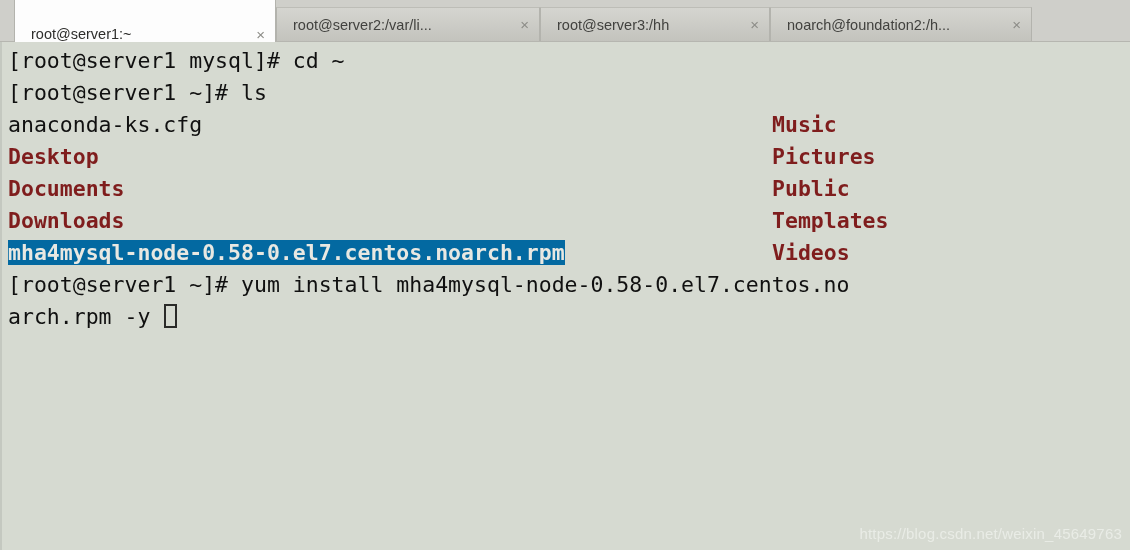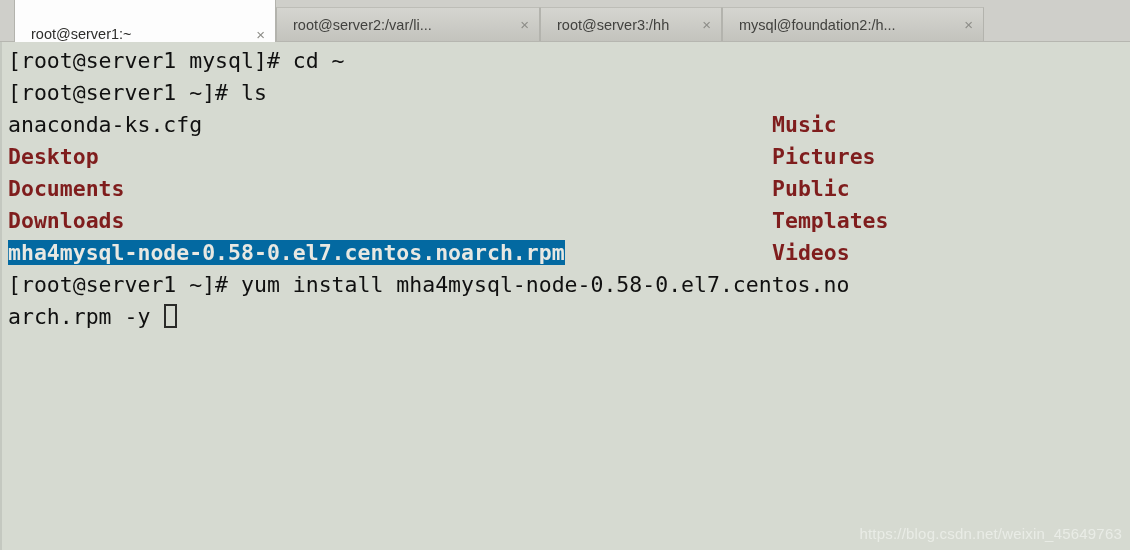--- a/index.html
+++ b/index.html
@@ -89,21 +89,21 @@
     margin-left: 14px;
     font-size: 15px;
     color: #8d8d88;
     line-height: 1;
     flex: 0 0 auto;
   }
   .tab.active .tab-close { color: #8d8d88; }
 
   .tab-w1 { width: 262px; }
   .tab-w2 { width: 264px; }
-  .tab-w3 { width: 182px; }
+  .tab-w3 { width: 230px; }
   .tab-w4 { width: 262px; }
 
   
   .terminal {
     flex: 1 1 auto;
     background: #d6dad1;
     position: relative;
     overflow: hidden;
     border-left: 2px solid #c4c8c0;
     box-sizing: border-box;
@@ -170,21 +170,21 @@
     </div>
     <div class="tab tab-w2">
       <span class="tab-label">root@server2:/var/li...</span>
       <span class="tab-close">×</span>
     </div>
     <div class="tab tab-w3">
       <span class="tab-label">root@server3:/hh</span>
       <span class="tab-close">×</span>
     </div>
     <div class="tab tab-w4">
-      <span class="tab-label">mysql@foundation2:/h...</span>
+      <span class="tab-label">noarch@foundation2:/h...</span>
       <span class="tab-close">×</span>
     </div>
   </div>
 
   <div class="terminal">
     <div class="term-lines" id="term-lines"><div class="line"><span class="c-default">[root@server1 mysql]# cd ~</span></div><div class="line"><span class="c-default">[root@server1 ~]# ls</span></div><div class="line"><span class="c-default">anaconda-ks.cfg</span><span class="col-right c-dir">Music</span></div><div class="line"><span class="c-dir">Desktop</span><span class="col-right c-dir">Pictures</span></div><div class="line"><span class="c-dir">Documents</span><span class="col-right c-dir">Public</span></div><div class="line"><span class="c-dir">Downloads</span><span class="col-right c-dir">Templates</span></div><div class="line"><span class="c-archive">mha4mysql-node-0.58-0.el7.centos.noarch.rpm</span><span class="col-right c-dir">Videos</span></div><div class="line"><span class="c-default">[root@server1 ~]# yum install mha4mysql-node-0.58-0.el7.centos.no</span></div><div class="line"><span class="c-default">arch.rpm -y </span><span class="cursor"></span></div></div>
     <div class="watermark">https://blog.csdn.net/weixin_45649763</div>
   </div>
 
 </div>

